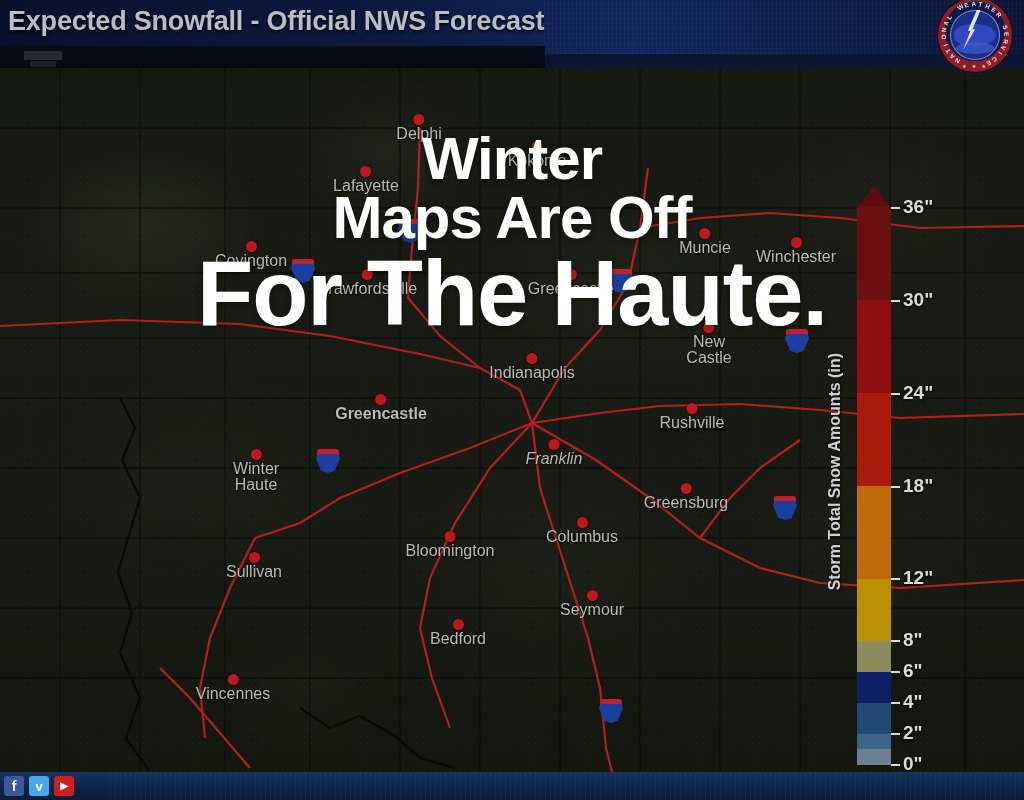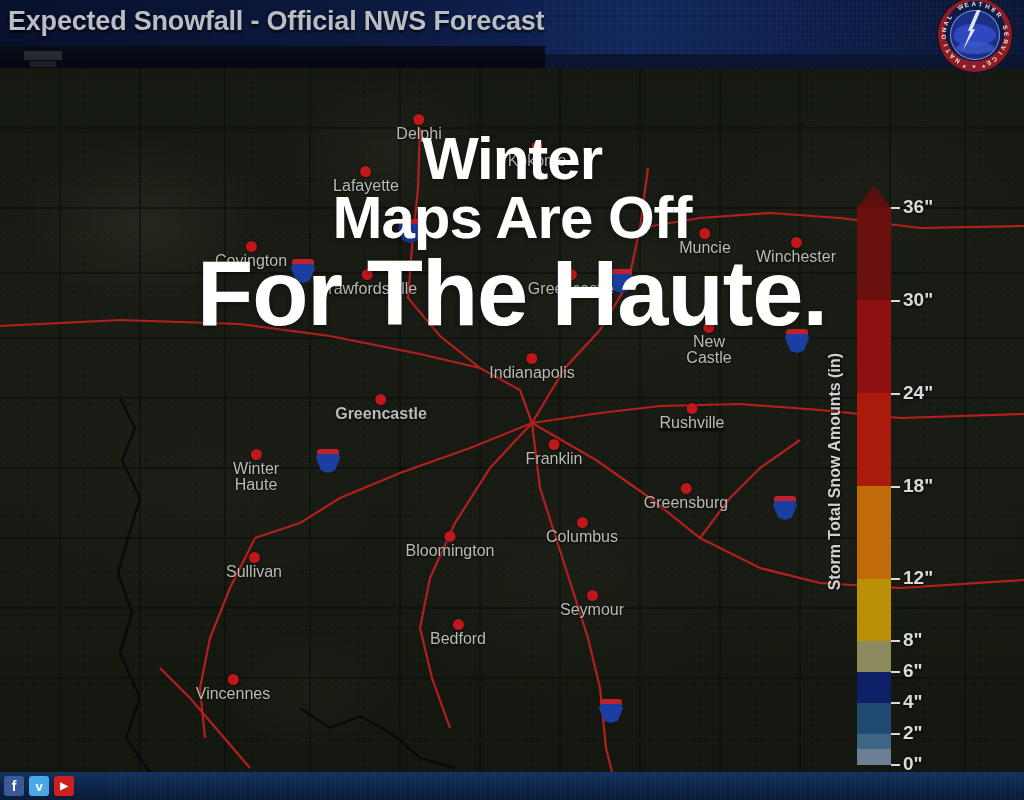--- a/index.html
+++ b/index.html
@@ -224,21 +224,21 @@
           <div class="nm">Indianapolis</div>
         </div>
         <div class="city" style="left: 381px; top: 326px; font-weight: bold;">
           <div class="dot"></div>
           <div class="nm">Greencastle</div>
         </div>
         <div class="city" style="left: 692px; top: 335px; text-decoration: underline;">
           <div class="dot"></div>
           <div class="nm">Rushville</div>
         </div>
-        <div class="city" style="left: 554px; top: 371px;">
+        <div class="city" style="left: 554px; top: 371px; font-style: italic;">
           <div class="dot"></div>
           <div class="nm">Franklin</div>
         </div>
         <div class="city two" style="left: 256px; top: 381px;">
           <div class="dot"></div>
           <div class="nm">Winter</div>
           <div class="nm">Haute</div>
         </div>
         <div class="city" style="left: 686px; top: 415px;">
           <div class="dot"></div>

